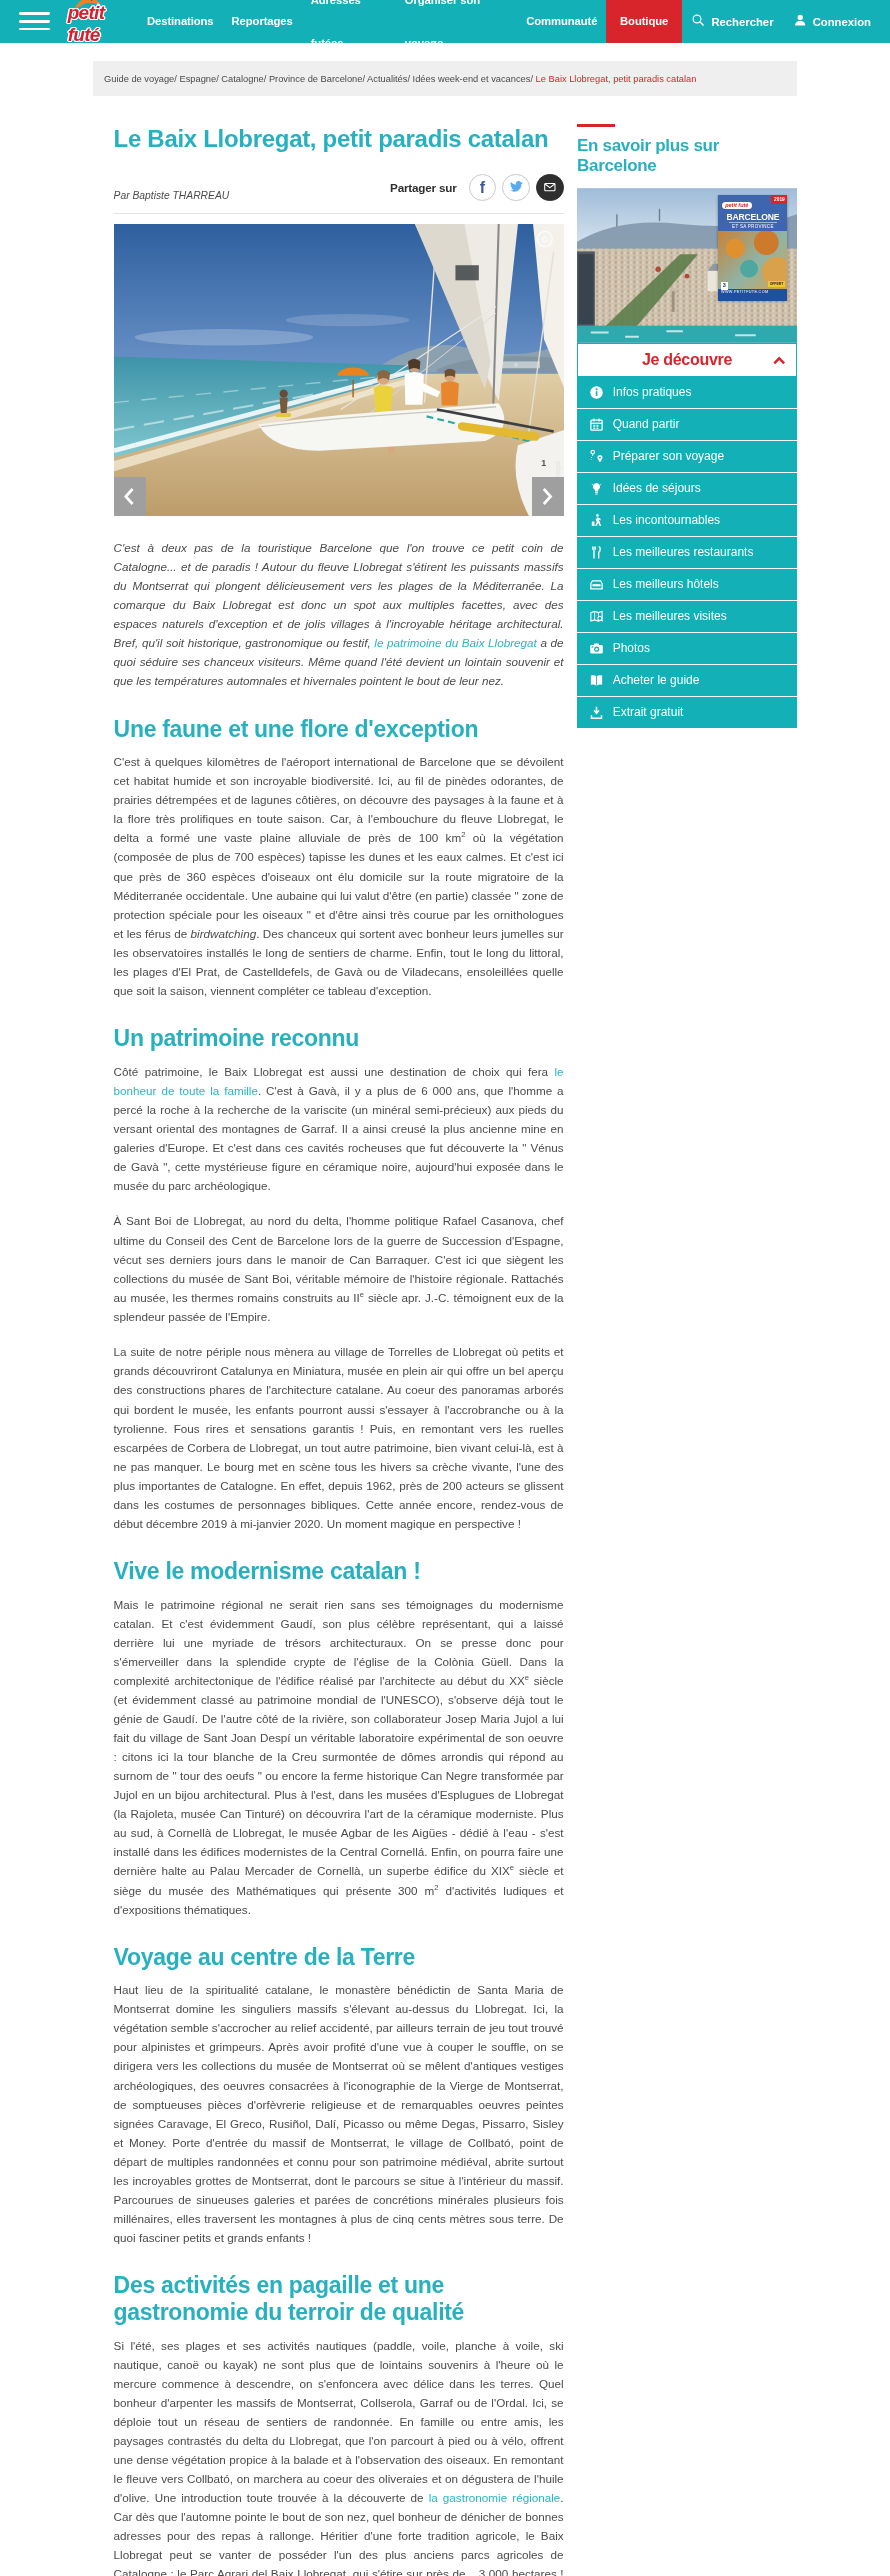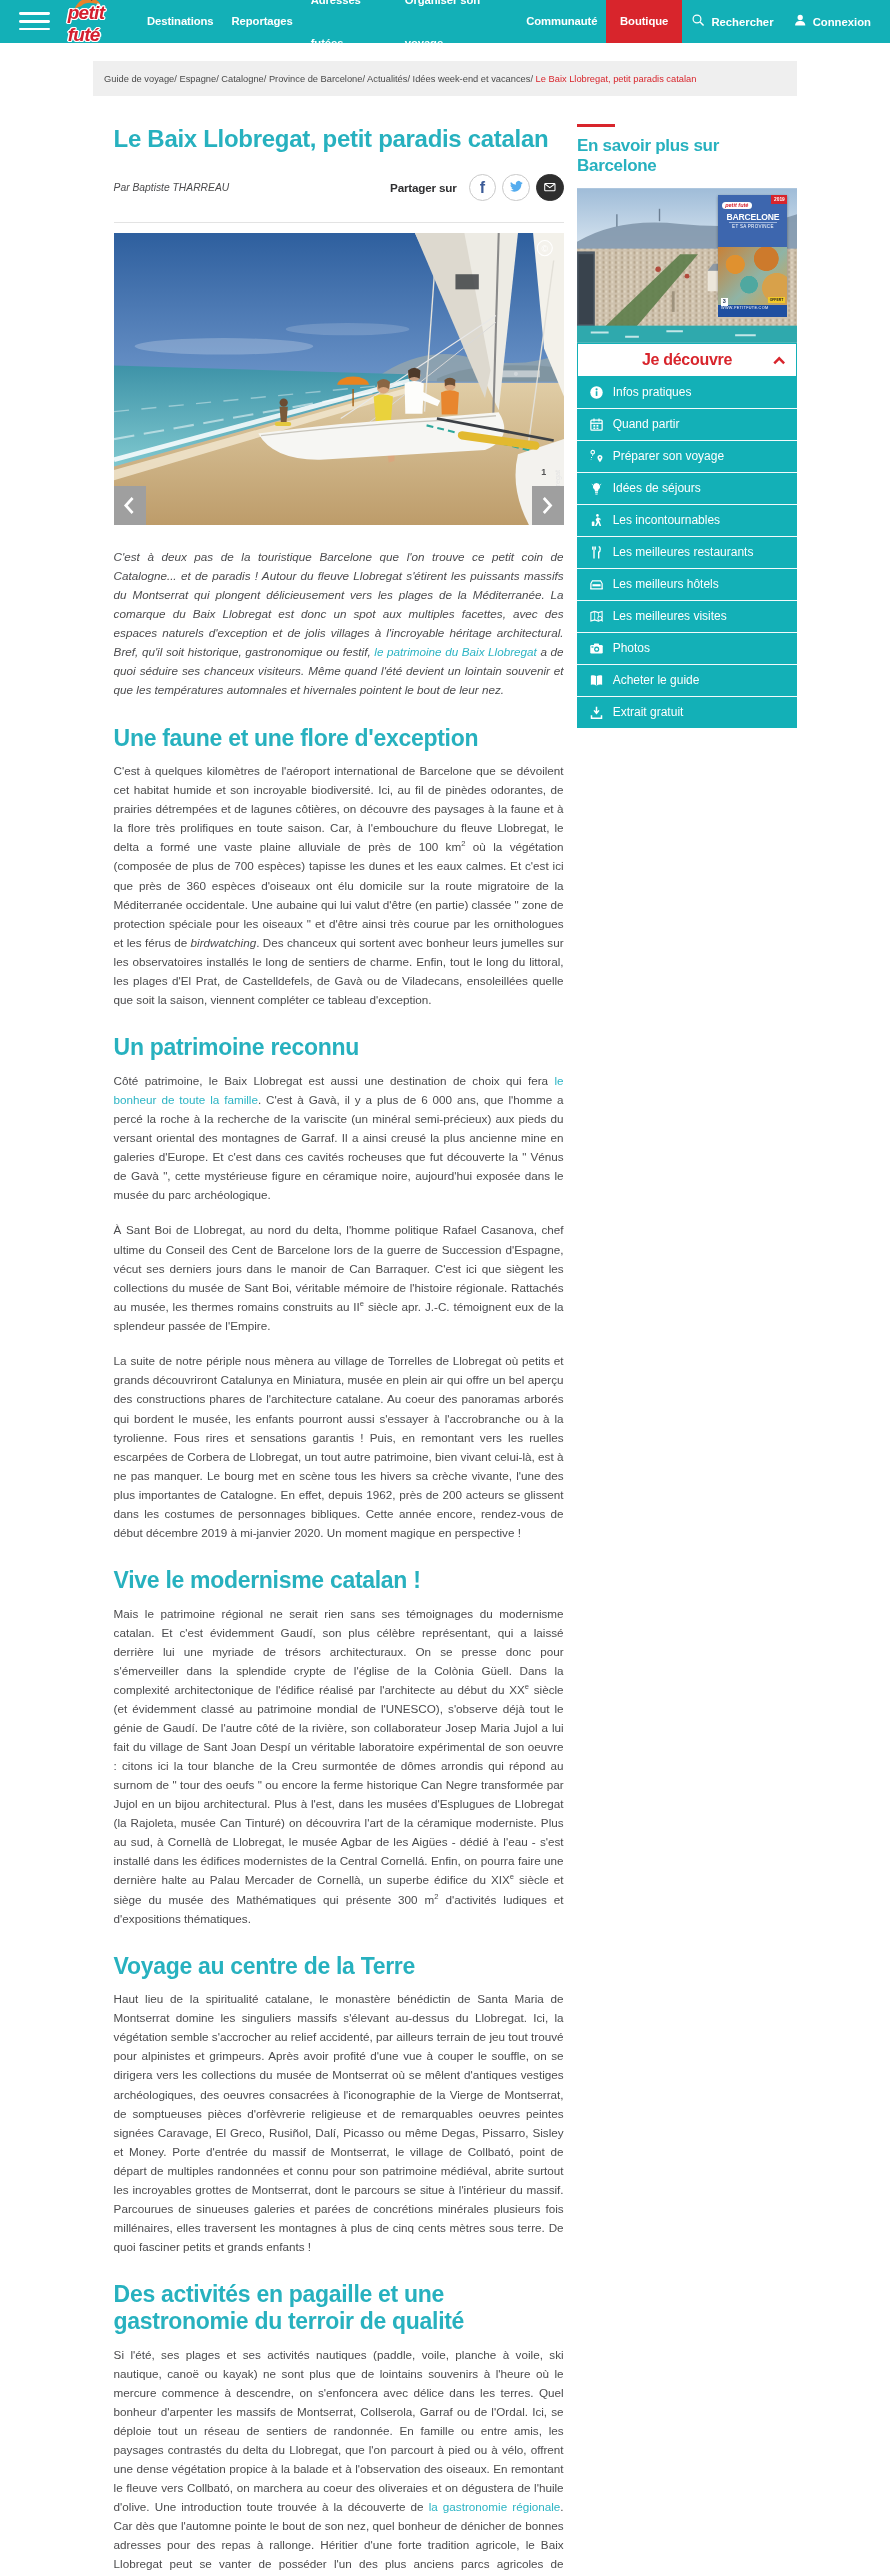--- a/index.html
+++ b/index.html
@@ -29,21 +29,21 @@
   .bc .sep{color:#4a4a4a}
   .bc .cur{color:#d8252c}
 
   
   .content{width:704px;margin:23.4px auto 0;display:flex;justify-content:space-between;align-items:flex-start}
   .main{width:450px;margin-left:20.6px}
   .sidebar{width:220px;margin-top:4.1px}
 
   
   h1{color:#27b1bf;font-size:24px;font-weight:700;letter-spacing:-0.3px;margin:5.5px 0 20.6px}
-  .byrow{display:flex;justify-content:space-between;align-items:center;padding-bottom:21px;border-bottom:0.7px solid #e3e3e3}
+  .byrow{display:flex;justify-content:space-between;align-items:flex-end;padding-bottom:12px;border-bottom:0.7px solid #e3e3e3}
   .byline{font-style:italic;font-size:10.3px;color:#4b4b4d}
   .share{display:flex;align-items:center;gap:6.2px}
   .share-label{font-weight:700;font-size:11.7px;color:#2f2f31;letter-spacing:-0.2px;margin-right:6px}
   .circ{width:27.5px;height:27.5px;border-radius:50%;border:0.7px solid #c9c9c9;background:#fff;display:flex;align-items:center;justify-content:center;cursor:pointer;box-sizing:border-box}
   .circ.fb{color:#3a5a97;font-weight:700;font-size:16px}
   .circ.mail{background:#2e2e2e;border-color:#2e2e2e}
   figure.hero{margin:9.6px 0 0;position:relative;width:450px;height:292px;overflow:hidden}
   .hero-nav{position:absolute;bottom:0;width:32px;height:39px;background:#9f9f9f;border:none;cursor:pointer;display:flex;align-items:center;justify-content:center;padding:0}
   .hero-prev{left:0}.hero-next{right:0}
   .intro{font-style:italic;font-size:11.7px;line-height:1.63;text-align:justify;margin:22px 0 0;color:#4b4b4d}
@@ -51,21 +51,21 @@
   .sections p{font-size:11.7px;line-height:1.63;text-align:justify;margin:9.6px 0 16.5px;color:#4b4b4d}
   .intro a,.sections a{color:#2cb4c4}
   .st-sup{vertical-align:super;font-size:.65em}
   .st-italic{font-style:italic}
 
   
   .red-rule{width:38px;height:3.4px;background:#d8252c}
   .sb-head{color:#27b1bf;font-size:17px;font-weight:700;letter-spacing:-0.3px;margin:8.2px 0 12.4px}
   .promo{position:relative;width:220px;height:155px;overflow:hidden}
   .cover{position:absolute;right:9.6px;top:6.9px;width:69px;height:106px;background:#3d66ae;box-shadow:0 0.7px 2.7px rgba(0,0,0,.4);font-family:"Liberation Sans",sans-serif}
-  .cover .c-top{position:relative;height:52px;padding:2.7px 3.4px 0;box-sizing:border-box}
+  .cover .c-top{position:relative;height:36px;padding:2.7px 3.4px 0;box-sizing:border-box}
   .cover .c-brand{display:inline-block;background:#fff;border-radius:4.8px;color:#d41f2f;font-weight:700;font-style:italic;font-size:5.5px;padding:0.7px 3.4px}
   .cover .c-year{position:absolute;top:0;right:0;background:#d8252c;color:#fff;font-size:4.8px;font-weight:700;padding:2.1px 2.7px}
   .cover .c-title{color:#fff;font-weight:700;font-size:8.6px;letter-spacing:-0.2px;margin-top:2.1px;text-align:center}
   .cover .c-sub{color:#fff;font-size:4.5px;letter-spacing:0.3px;text-align:center;border-top:0.7px solid #9fb6dd;margin:0.7px 6.9px 0;padding-top:0.7px}
   .cover .c-photo{height:58px;background:
       radial-gradient(circle at 25% 30%,#e0912f 0 14%,transparent 15%),
       radial-gradient(circle at 70% 20%,#cd7a2c 0 18%,transparent 19%),
       radial-gradient(circle at 45% 65%,#4fa8a0 0 16%,transparent 17%),
       radial-gradient(circle at 85% 70%,#d8a14a 0 20%,transparent 21%),
       linear-gradient(135deg,#c98136,#8fb4a6 55%,#d8a14a)}

